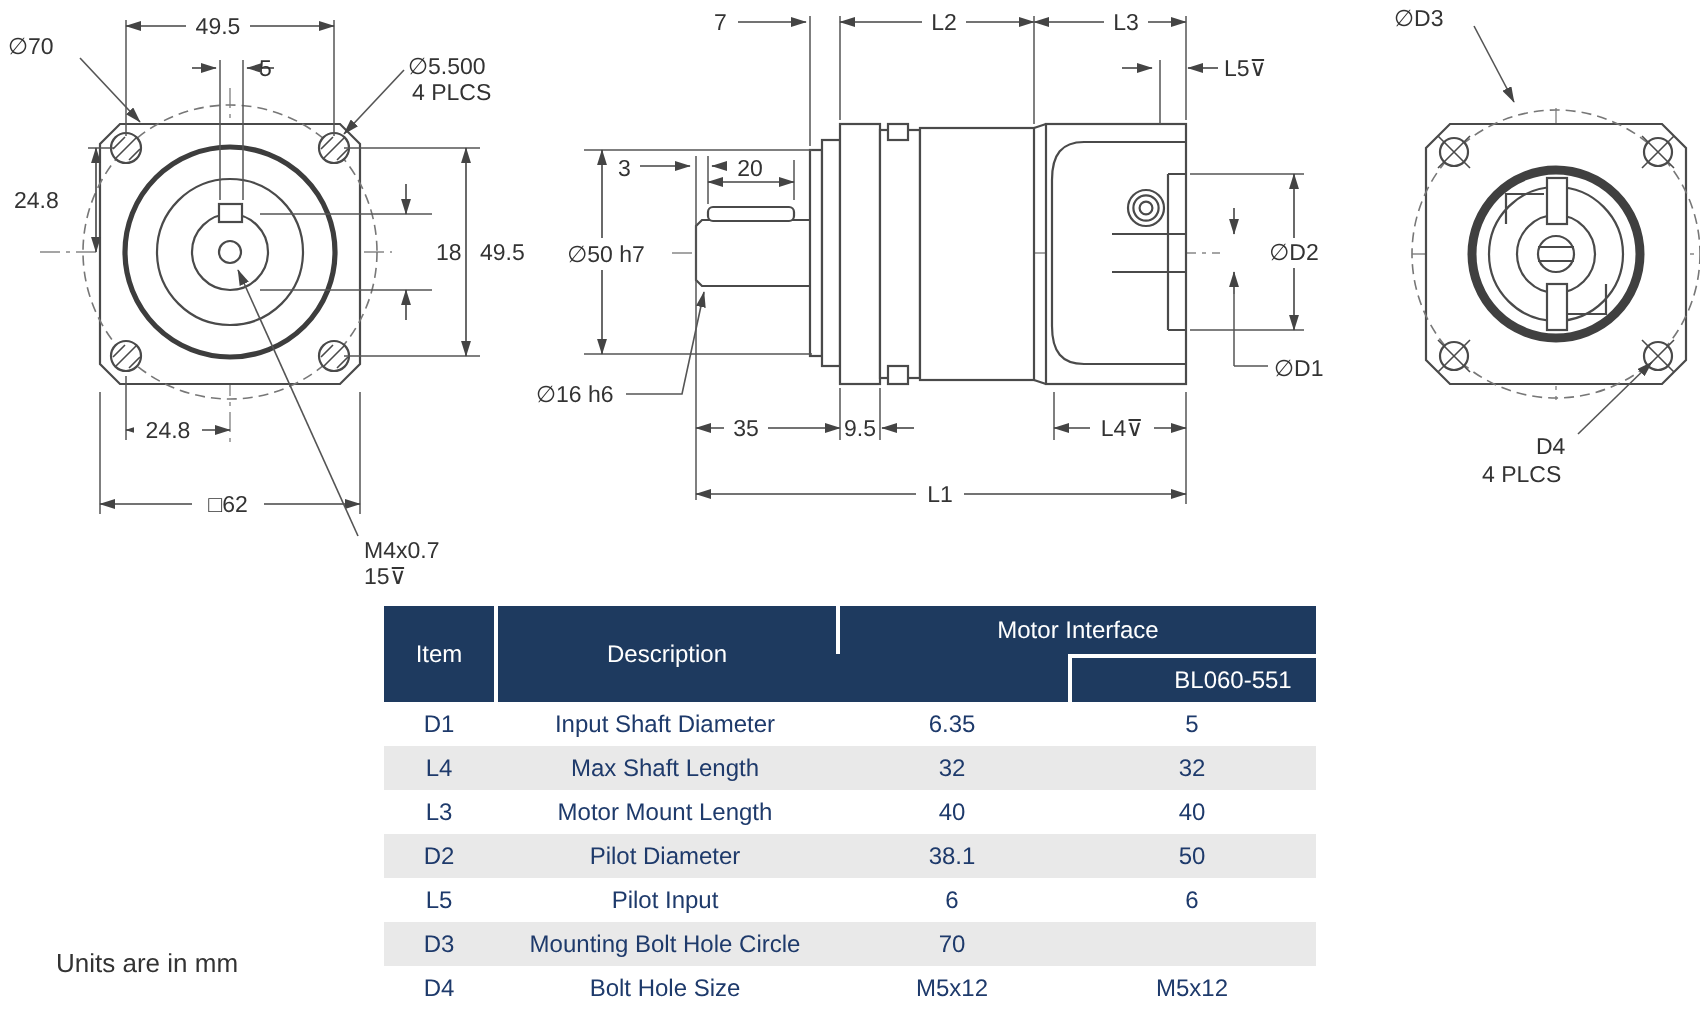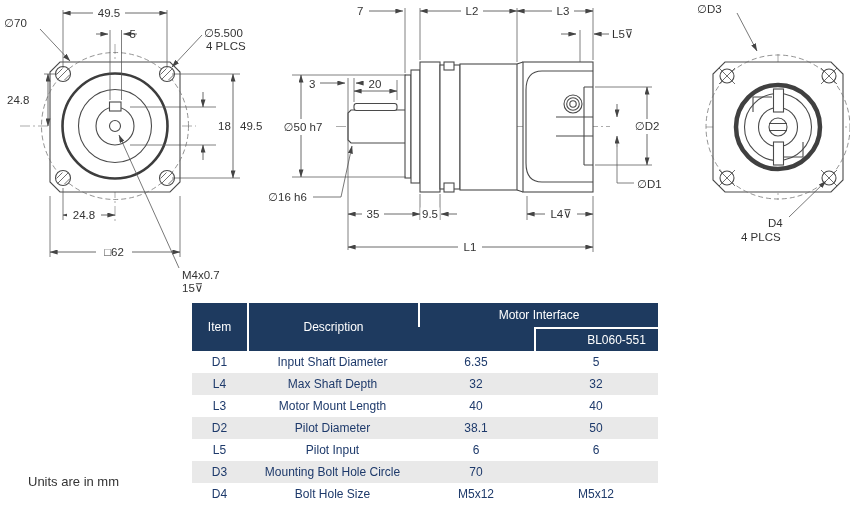--- a/index.html
+++ b/index.html
@@ -268,21 +268,21 @@
       <div class="cell sub-b">BL060-551</div>
     </div>
     <div class="trow">
       <div class="cell">D1</div>
       <div class="cell">Input Shaft Diameter</div>
       <div class="cell">6.35</div>
       <div class="cell">5</div>
     </div>
     <div class="trow alt">
       <div class="cell">L4</div>
-      <div class="cell">Max Shaft Depth</div>
+      <div class="cell">Max Shaft Length</div>
       <div class="cell">32</div>
       <div class="cell">32</div>
     </div>
     <div class="trow">
       <div class="cell">L3</div>
       <div class="cell">Motor Mount Length</div>
       <div class="cell">40</div>
       <div class="cell">40</div>
     </div>
     <div class="trow alt">

